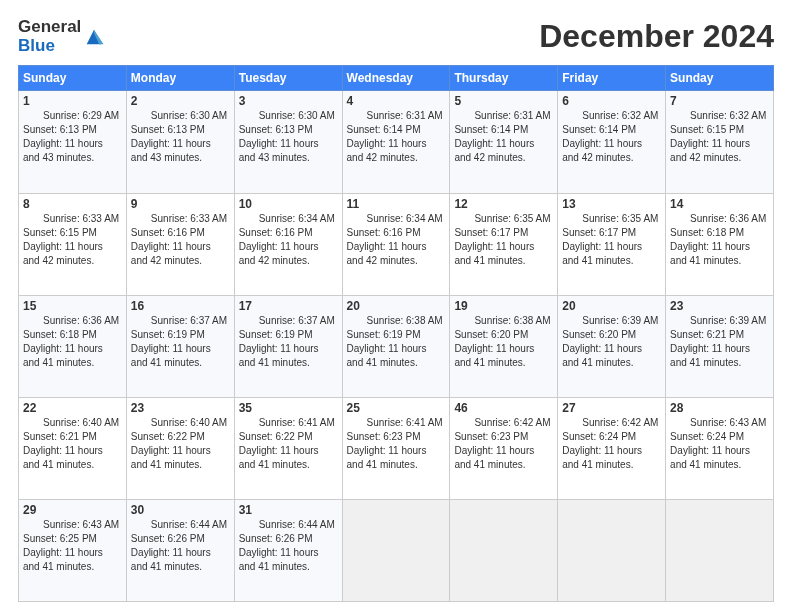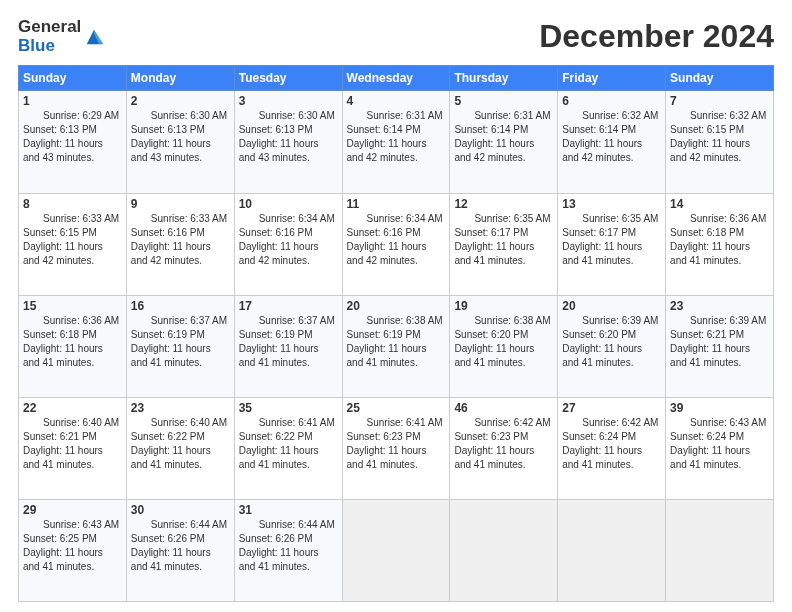--- a/index.html
+++ b/index.html
@@ -220,21 +220,21 @@
 Daylight: 11 hours and 41 minutes.</span></td>
           <td><span class="day-number">25</span><span class="day-detail" style="white-space: pre-line;">Sunrise: 6:41 AM
 Sunset: 6:23 PM
 Daylight: 11 hours and 41 minutes.</span></td>
           <td><span class="day-number">46</span><span class="day-detail" style="white-space: pre-line;">Sunrise: 6:42 AM
 Sunset: 6:23 PM
 Daylight: 11 hours and 41 minutes.</span></td>
           <td><span class="day-number">27</span><span class="day-detail" style="white-space: pre-line;">Sunrise: 6:42 AM
 Sunset: 6:24 PM
 Daylight: 11 hours and 41 minutes.</span></td>
-          <td><span class="day-number">39</span><span class="day-detail" style="white-space: pre-line;">Sunrise: 6:43 AM
+          <td><span class="day-number">28</span><span class="day-detail" style="white-space: pre-line;">Sunrise: 6:43 AM
 Sunset: 6:24 PM
 Daylight: 11 hours and 41 minutes.</span></td>
         </tr>
         <tr>
           <td><span class="day-number">29</span><span class="day-detail" style="white-space: pre-line;">Sunrise: 6:43 AM
 Sunset: 6:25 PM
 Daylight: 11 hours and 41 minutes.</span></td>
           <td><span class="day-number">30</span><span class="day-detail" style="white-space: pre-line;">Sunrise: 6:44 AM
 Sunset: 6:26 PM
 Daylight: 11 hours and 41 minutes.</span></td>

